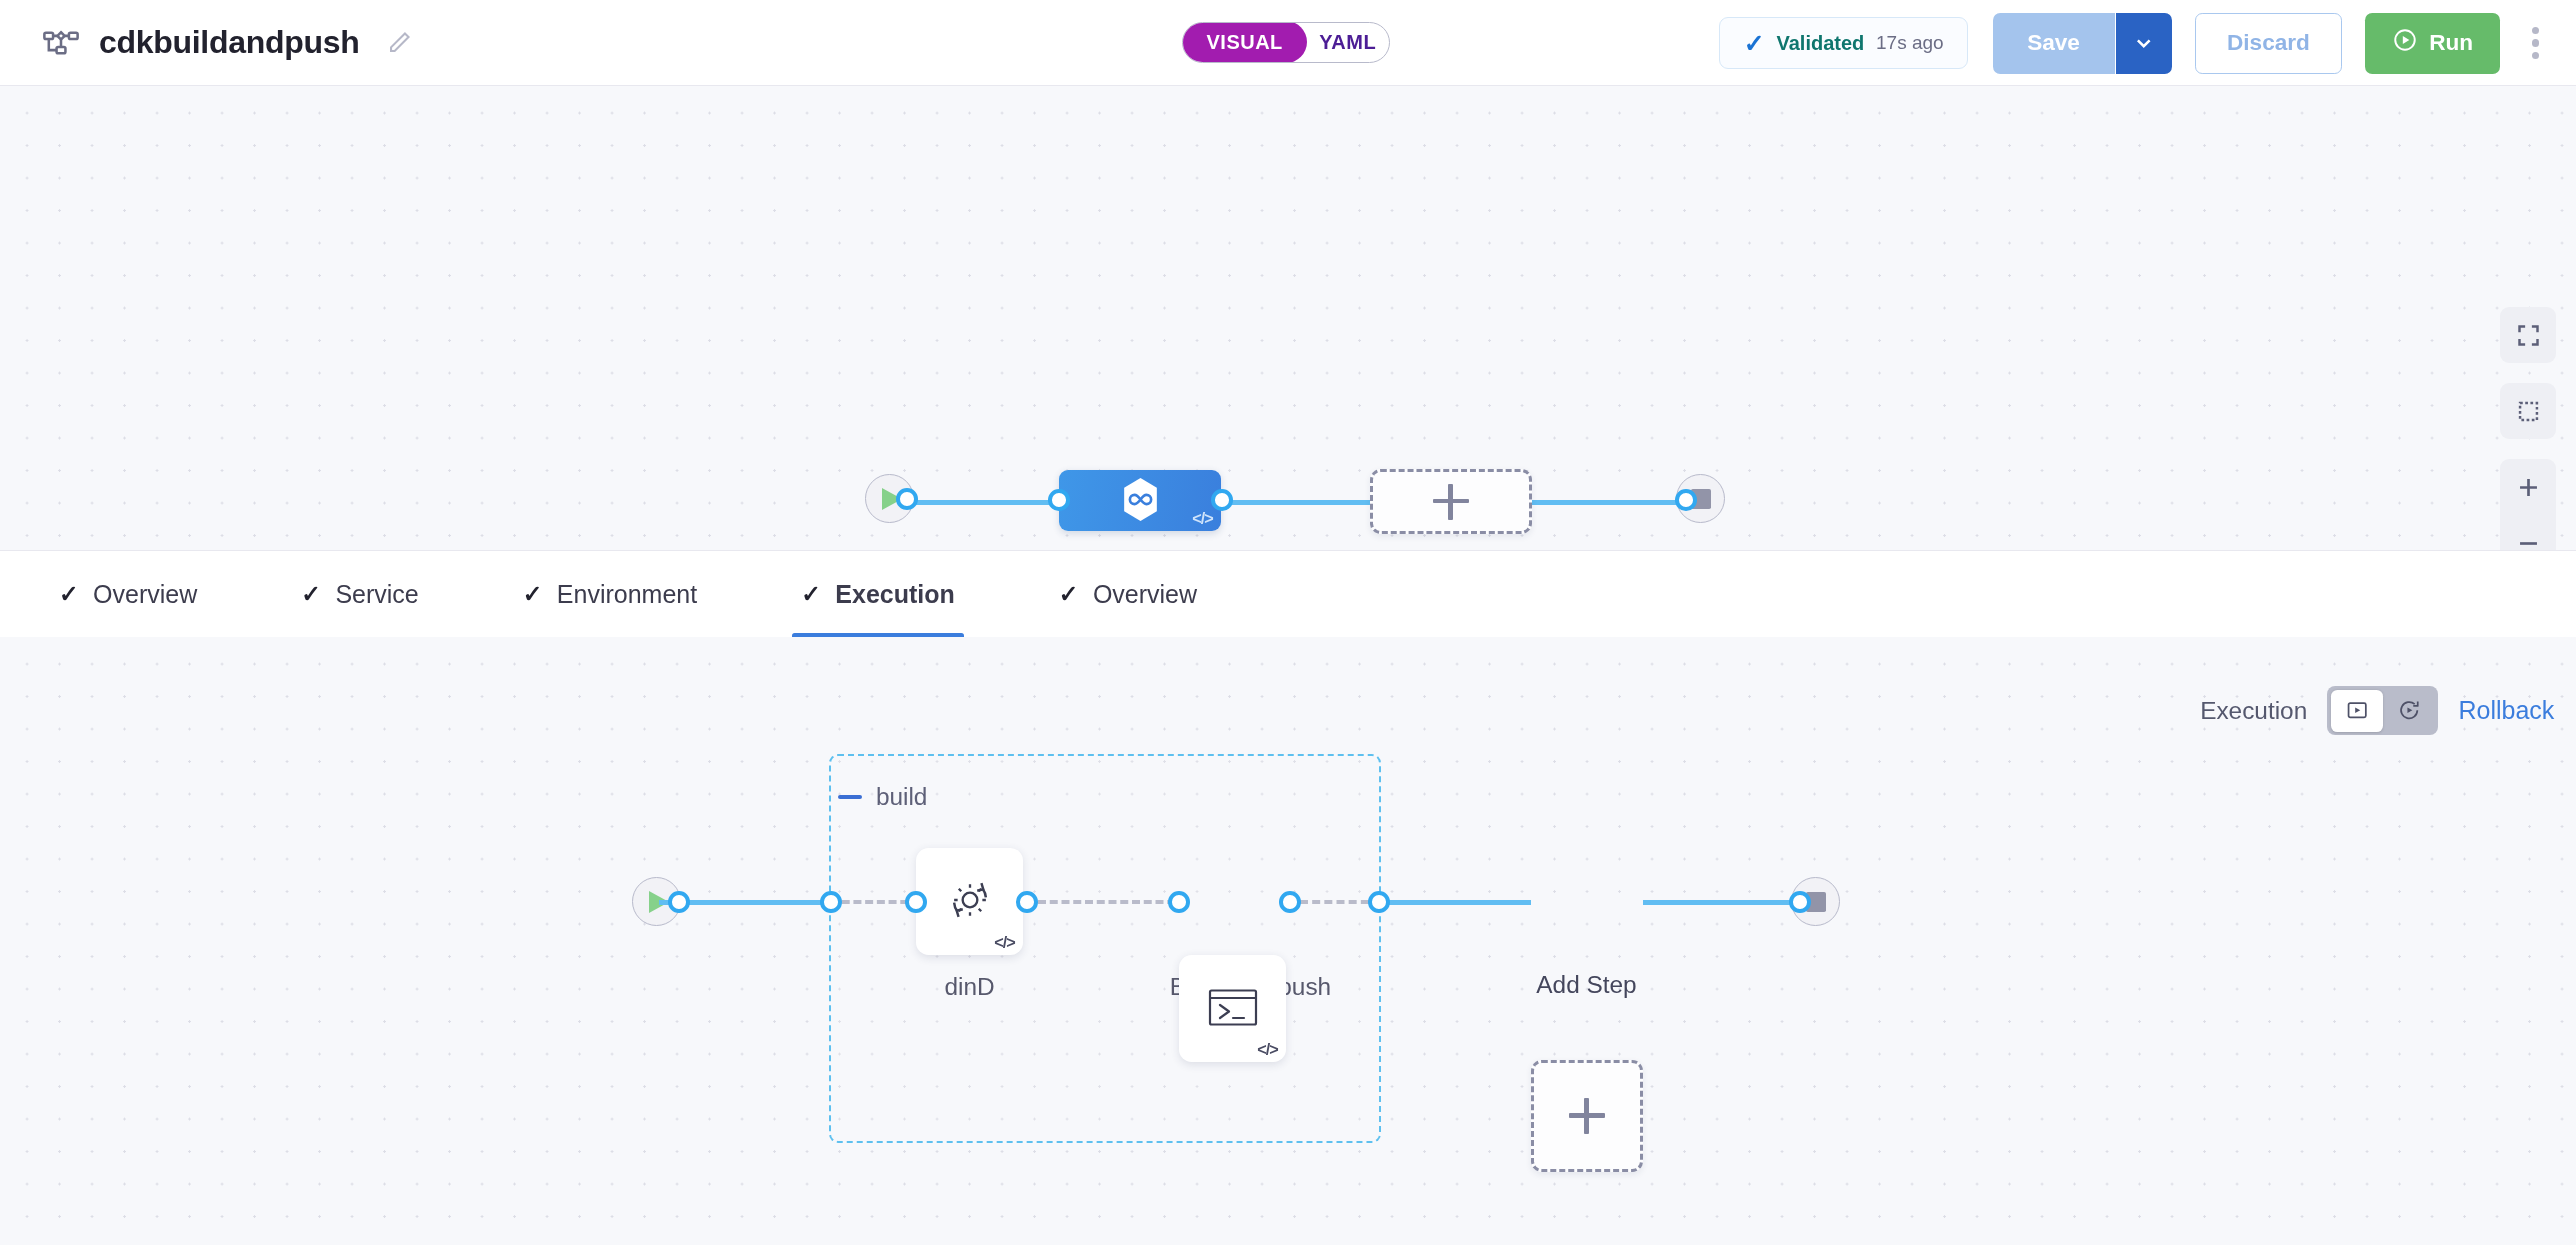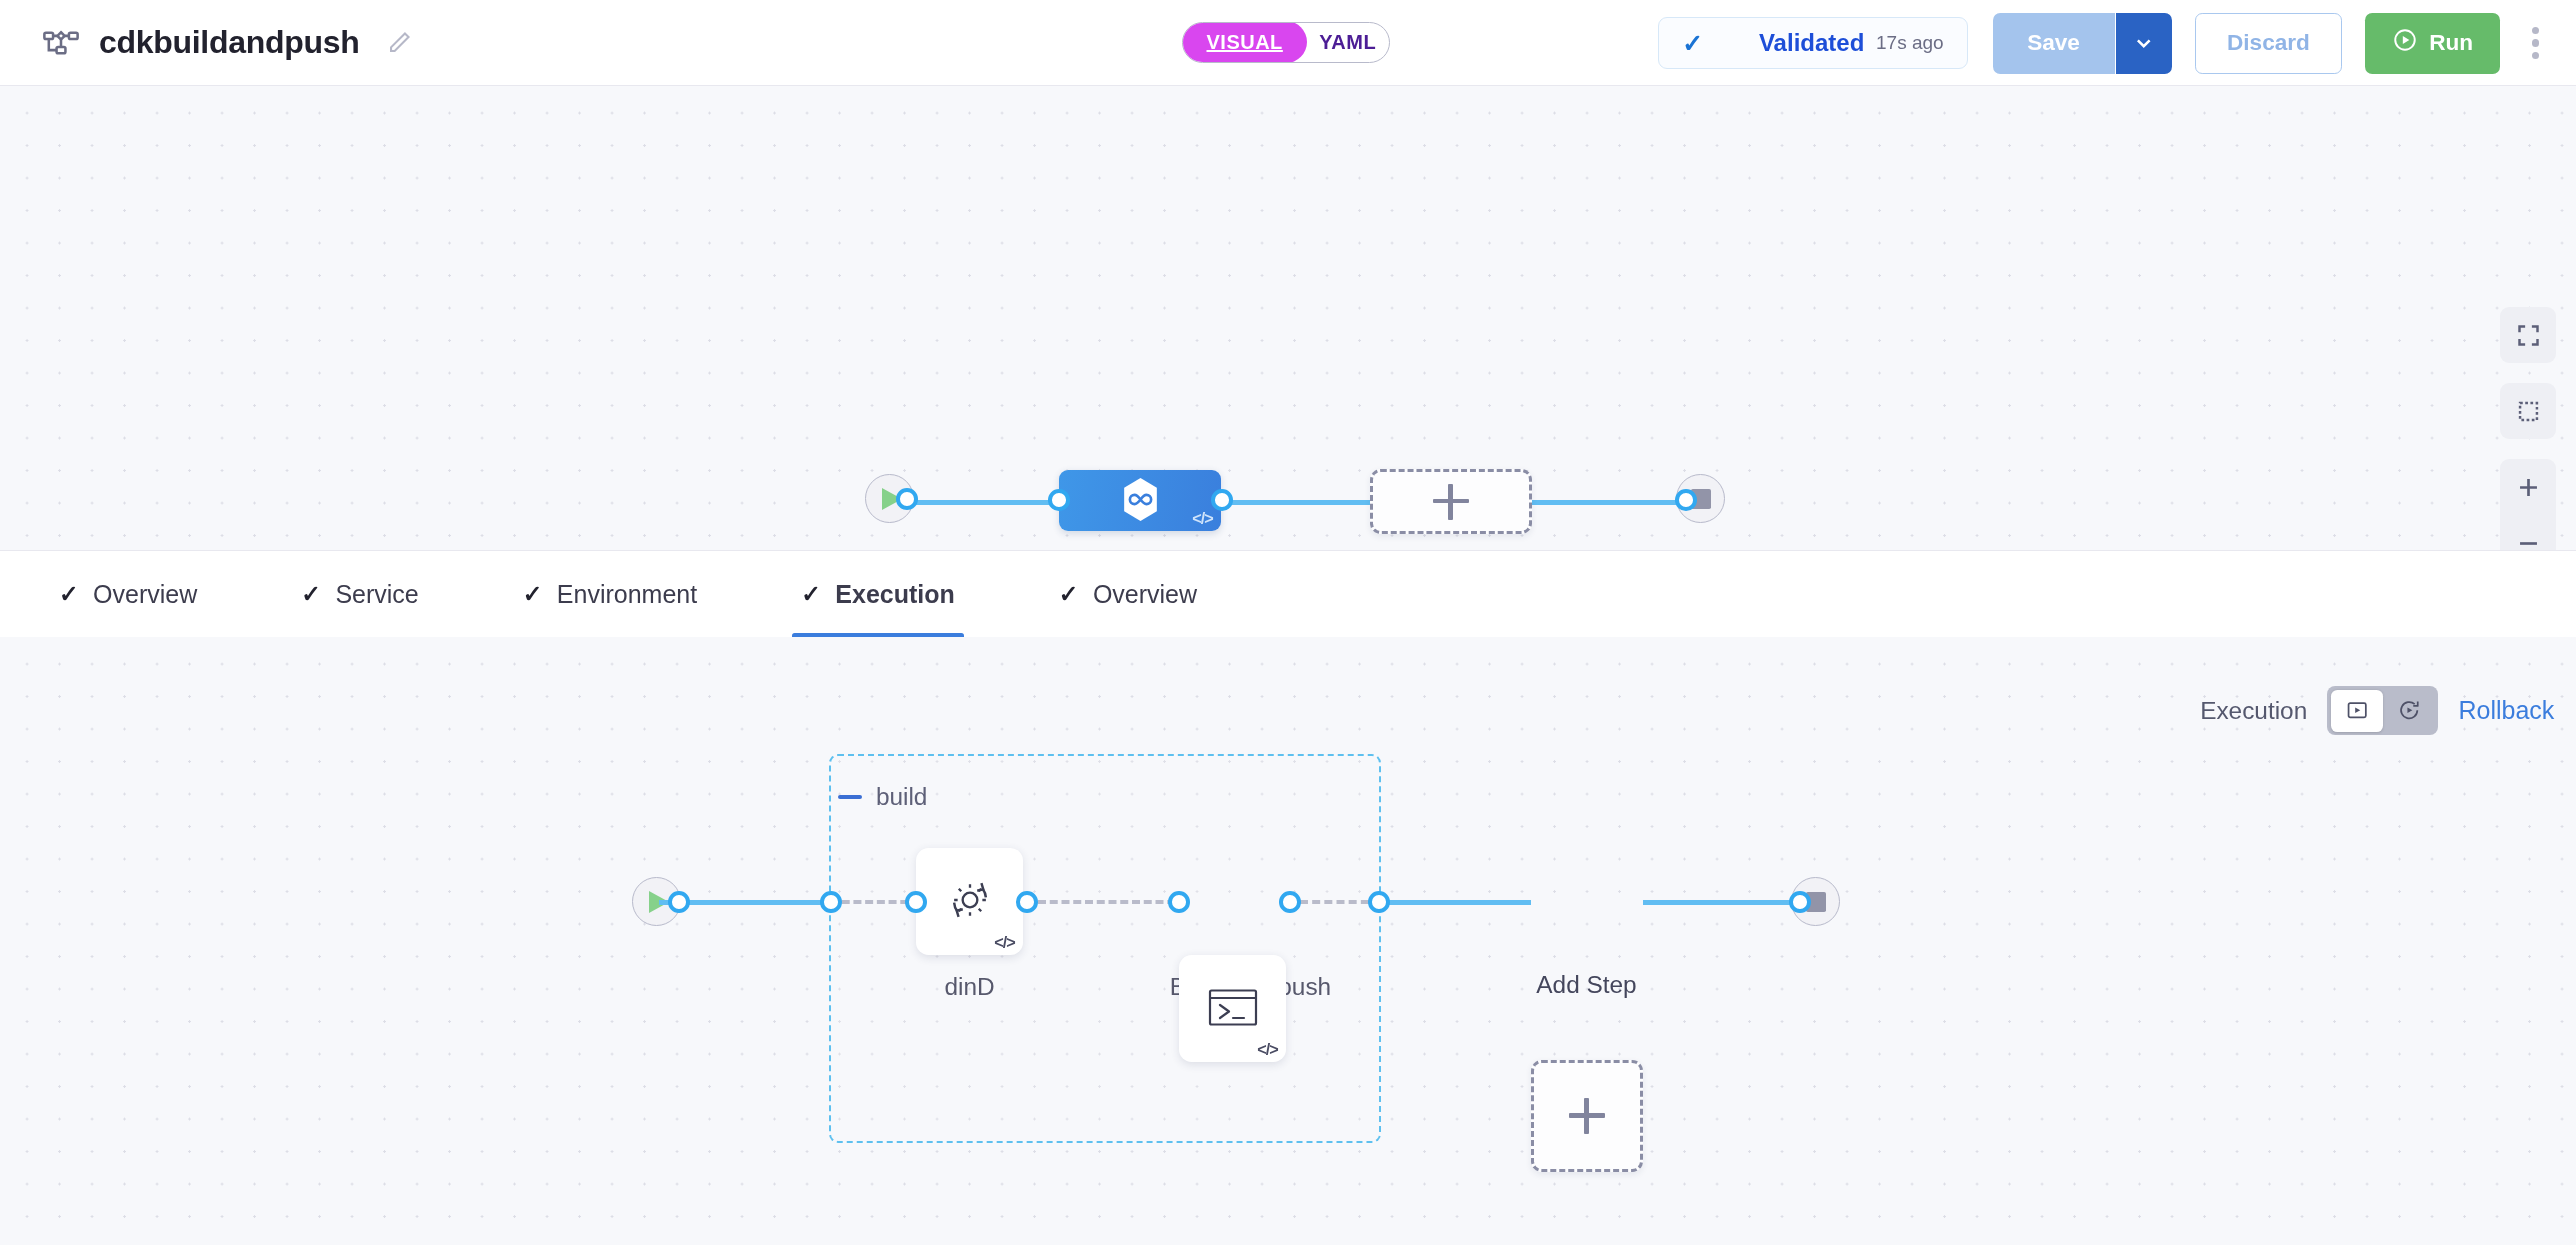--- a/index.html
+++ b/index.html
@@ -31,34 +31,34 @@
     position: absolute; left: 1182px; top: 21.7px;
     height: 41px; display: flex; align-items: center;
     border: 1.4px solid #b8bacb; border-radius: 21px; background: #ffffff;
     overflow: hidden;
   }
   .vy-seg {
     height: 41px; display: flex; align-items: center; justify-content: center;
     padding: 0 13px; font-size: 20px; font-weight: bold; letter-spacing: 0.5px;
     color: #4c1d95;
   }
-  .vy-seg.active { background: #d946ef; color: #ffffff; border-radius: 21px; margin: -0.9px; height: 42px; padding: 0 24.4px; text-decoration: underline; }
+  .vy-seg.active { background: #a21caf; color: #ffffff; border-radius: 21px; margin: -0.9px; height: 42px; padding: 0 24.4px; }
 
   .hdr-right {
     position: absolute; right: 21.7px; top: 0; height: 86px;
     display: flex; align-items: center; gap: 0;
   }
   .validated-badge {
     display: flex; align-items: center; gap: 11.7px;
     height: 52px; padding: 0 23.5px;
     border: 0.9px solid #d7e8f8; border-radius: 9px; background: #fafcff;
     margin-right: 24.4px;
   }
   .validated-badge .chk { color: #1a73d4; font-size: 25px; font-weight: bold; line-height: 1; }
-  .validated-label { font-size: 24px; font-weight: bold; color: #1d4ed8; margin-left: 44px; }
+  .validated-label { font-size: 20px; font-weight: bold; color: #0f766e; }
   .validated-time { font-size: 19px; color: #6b6d85; }
 
   .save-group { display: flex; align-items: center; height: 61px; border-radius: 7.2px; overflow: hidden; margin-right: 23.5px; text-align: center; }
   .save-main {
     background: #a4c4ed; color: #ffffff; font-size: 22.6px; font-weight: bold;
     height: 61px; width: 123px; display: flex; align-items: center; justify-content: center;
     border-right: 1.8px solid #ffffff;
   }
   .save-caret {
     background: #2a63c4; color: #ffffff; height: 61px; width: 56px;

